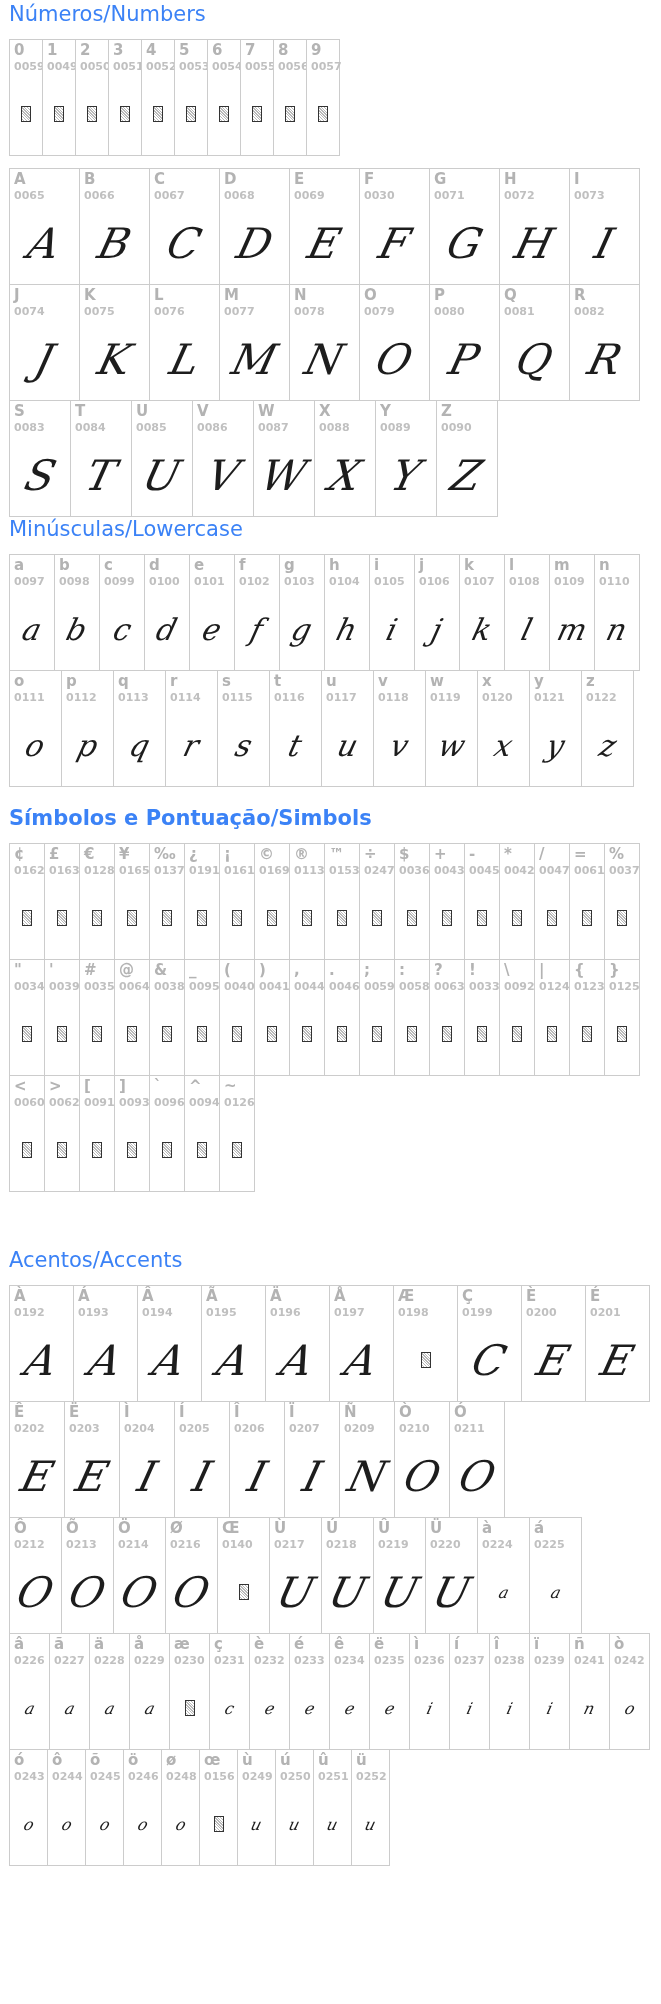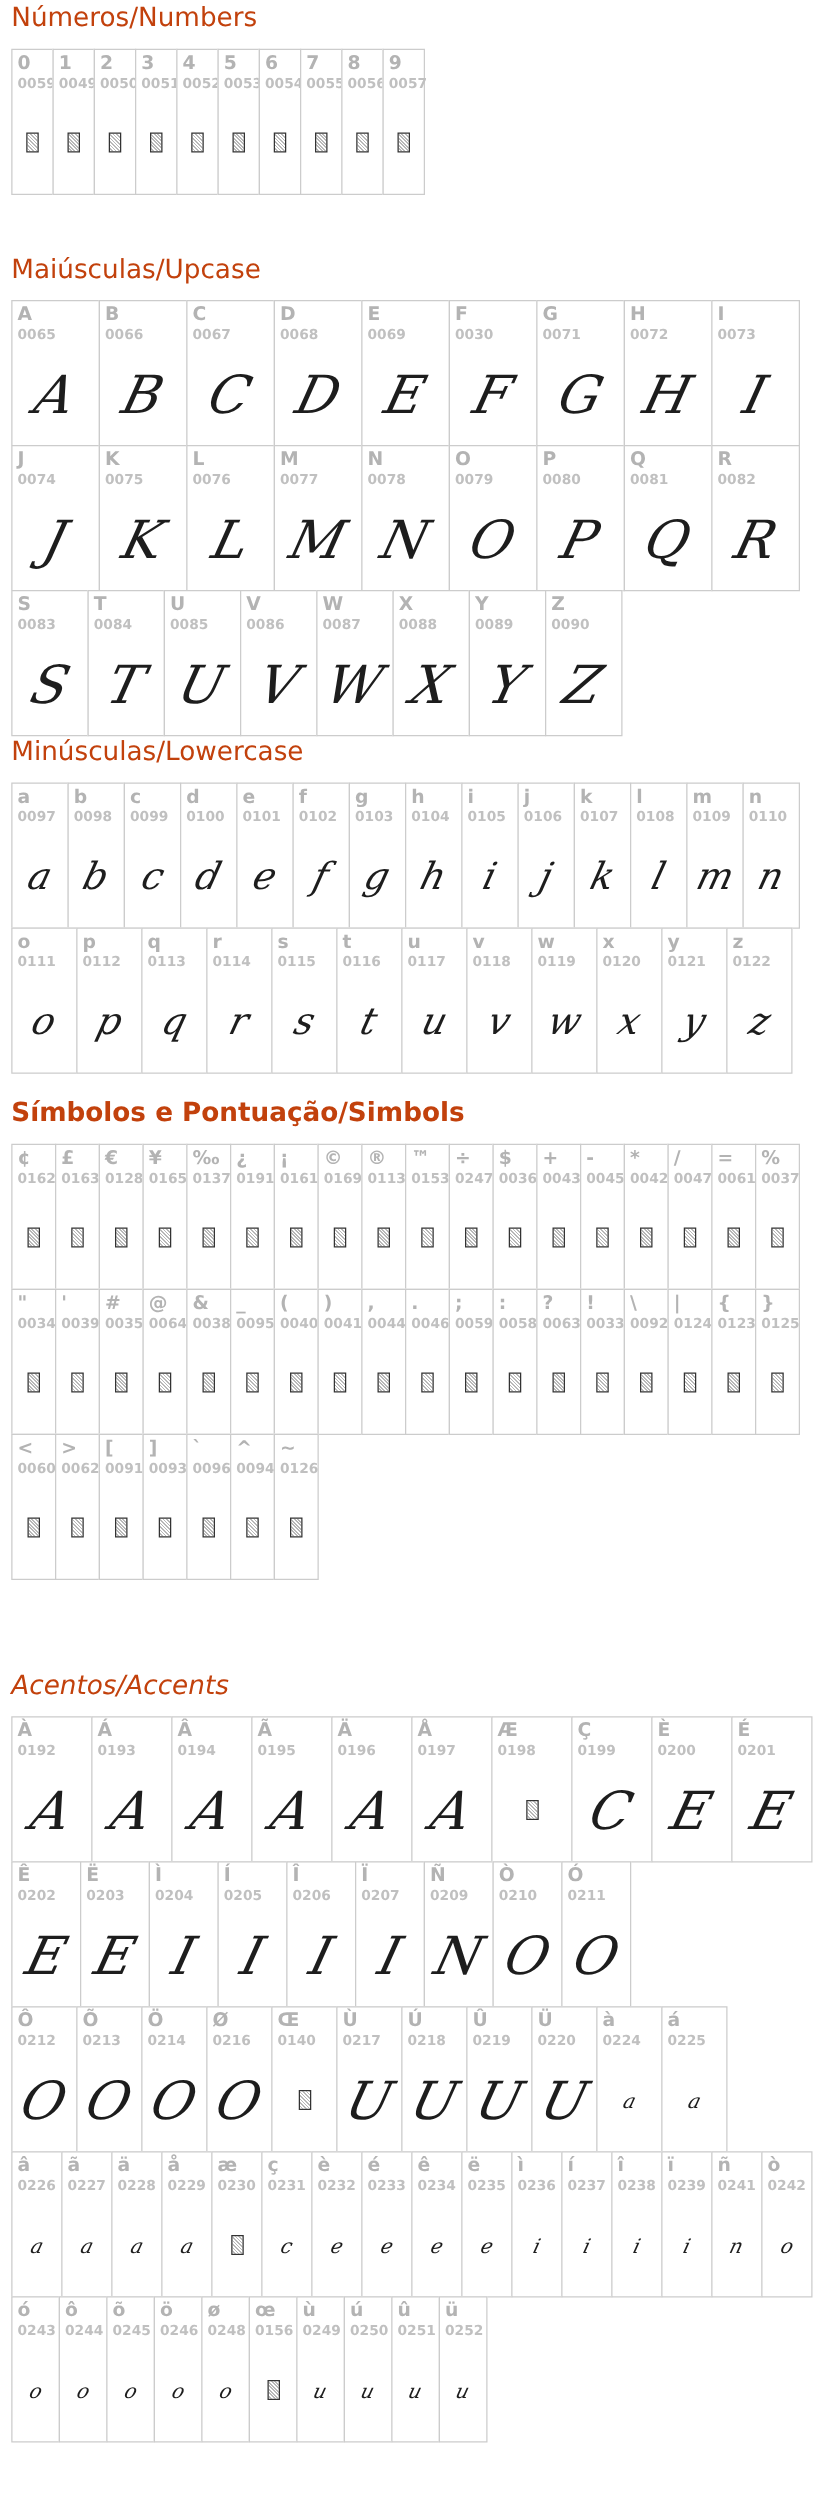--- a/index.html
+++ b/index.html
@@ -1,26 +1,26 @@
 <!DOCTYPE html>
 <html><head>
 <meta charset="utf-8">
 <style>
   html,body{margin:0;padding:0;background:#ffffff;}
   body{width:661px;font-family:"DejaVu Sans","Liberation Sans",sans-serif;}
   .wrap{padding:2px 0 6px 9px;width:652px;}
   h2.sec-title{
-    font-size:21px;line-height:25px;font-weight:400;color:#c2410c;
+    font-size:21px;line-height:25px;font-weight:400;color:#3b82f6;
     margin:0;letter-spacing:0;
   }
   .sec-numbers h2{margin-top:0;}
   .sec-upcase  h2{margin-top:47px;}
   .sec-lowcase h2{}
   .sec-symbols h2{margin-top:19px;font-weight:bold;}
-  .sec-accents h2{margin-top:72px;font-style:italic;}
+  .sec-accents h2{margin-top:56px;}
   .rows{margin-top:12px;}
   .row{display:flex;}
   .row + .row{margin-top:-1px;}
   .cell{
     box-sizing:border-box;height:117px;border:1px solid #cccccc;background:#fff;
     margin-right:-1px;position:relative;display:flex;flex-direction:column;
     overflow:visible;
   }
   .ch{display:block;font-size:15px;font-weight:bold;color:#b3b3b3;line-height:17px;padding:2px 0 0 4px;white-space:nowrap;}
   .co{display:block;font-size:11px;font-weight:bold;color:#c0c0c0;line-height:13px;padding:1px 0 0 4px;white-space:nowrap;}
@@ -125,21 +125,20 @@
               <span class="ch">9</span>
               <span class="co">0057</span>
               <div class="g">
                 <span class="tofu"></span>
               </div>
             </div>
           </div>
         </div>
       </section>
       <section class="sec-upcase">
-        <h2 class="sec-title">Maiúsculas/Upcase</h2>
         <div class="rows">
           <div class="row upcase-r1">
             <div class="cell">
               <span class="ch">A</span>
               <span class="co">0065</span>
               <div class="g">
                 <span class="gp g-up">A</span>
               </div>
             </div>
             <div class="cell">

